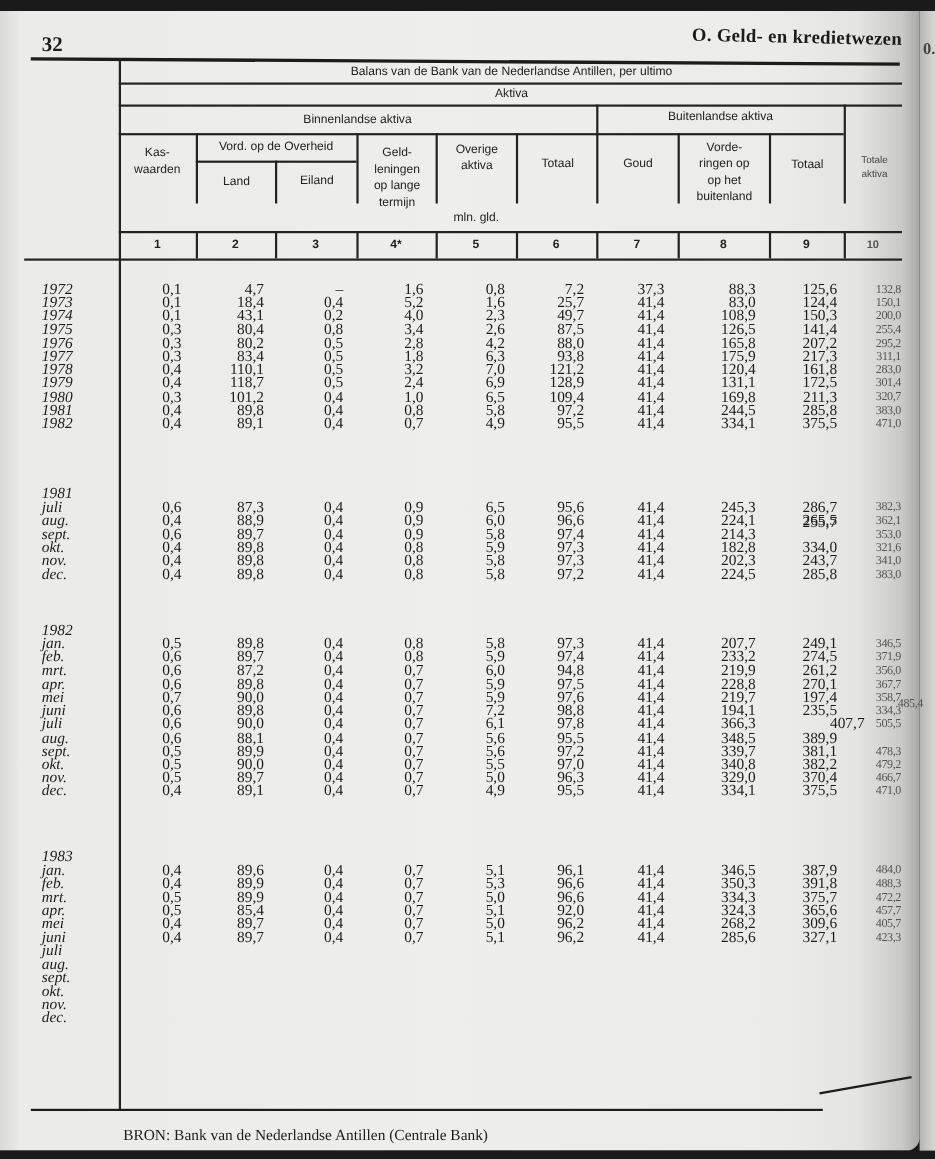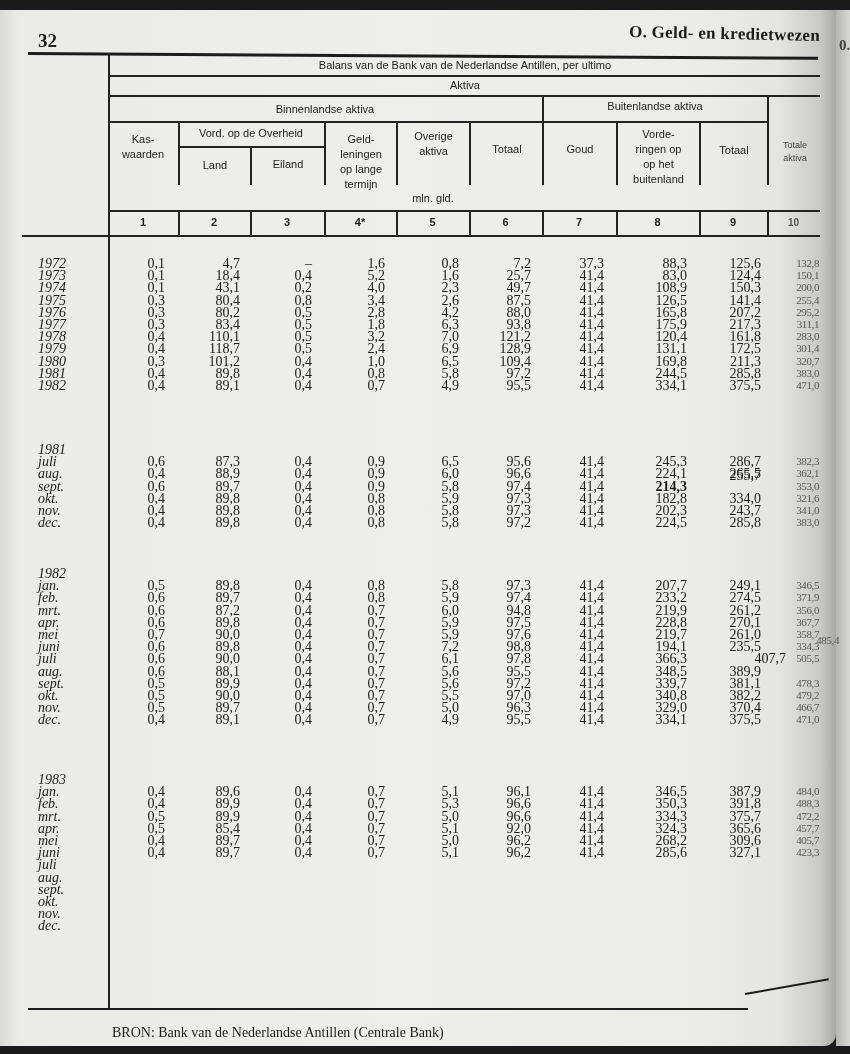--- a/index.html
+++ b/index.html
@@ -288,21 +288,21 @@
     </div>
     <div>
       <div class="rowlabel" style="top: 480.6px;">sept.</div>
       <div class="cell" style="left: 95px; width: 70px; top: 480.6px;">0,6</div>
       <div class="cell" style="left: 170px; width: 70px; top: 480.6px;">89,7</div>
       <div class="cell" style="left: 242px; width: 70px; top: 480.6px;">0,4</div>
       <div class="cell" style="left: 315px; width: 70px; top: 480.6px;">0,9</div>
       <div class="cell" style="left: 389px; width: 70px; top: 480.6px;">5,8</div>
       <div class="cell" style="left: 461px; width: 70px; top: 480.6px;">97,4</div>
       <div class="cell" style="left: 534px; width: 70px; top: 480.6px;">41,4</div>
-      <div class="cell" style="left: 617px; width: 70px; top: 480.6px; font-weight: bold;">214,3</div>
+      <div class="cell" style="left: 617px; width: 70px; top: 480.6px;">214,3</div>
       <div class="cell" style="left: 691px; width: 70px; top: 470px;">255,7</div>
       <div class="cell c10" style="left: 749px; width: 70px; top: 479.6px;">353,0</div>
     </div>
     <div>
       <div class="rowlabel" style="top: 492.8px;">okt.</div>
       <div class="cell" style="left: 95px; width: 70px; top: 492.8px;">0,4</div>
       <div class="cell" style="left: 170px; width: 70px; top: 492.8px;">89,8</div>
       <div class="cell" style="left: 242px; width: 70px; top: 492.8px;">0,4</div>
       <div class="cell" style="left: 315px; width: 70px; top: 492.8px;">0,8</div>
       <div class="cell" style="left: 389px; width: 70px; top: 492.8px;">5,9</div>
@@ -394,21 +394,21 @@
     <div>
       <div class="rowlabel" style="top: 629px;">mei</div>
       <div class="cell" style="left: 95px; width: 70px; top: 629px;">0,7</div>
       <div class="cell" style="left: 170px; width: 70px; top: 629px;">90,0</div>
       <div class="cell" style="left: 242px; width: 70px; top: 629px;">0,4</div>
       <div class="cell" style="left: 315px; width: 70px; top: 629px;">0,7</div>
       <div class="cell" style="left: 389px; width: 70px; top: 629px;">5,9</div>
       <div class="cell" style="left: 461px; width: 70px; top: 629px;">97,6</div>
       <div class="cell" style="left: 534px; width: 70px; top: 629px;">41,4</div>
       <div class="cell" style="left: 617px; width: 70px; top: 629px;">219,7</div>
-      <div class="cell" style="left: 691px; width: 70px; top: 629px;">261,0</div>
+      <div class="cell" style="left: 691px; width: 70px; top: 629px;">197,4</div>
       <div class="cell c10" style="left: 749px; width: 70px; top: 628px;">358,7</div>
     </div>
     <div>
       <div class="rowlabel" style="top: 641.2px;">juni</div>
       <div class="cell" style="left: 95px; width: 70px; top: 641.2px;">0,6</div>
       <div class="cell" style="left: 170px; width: 70px; top: 641.2px;">89,8</div>
       <div class="cell" style="left: 242px; width: 70px; top: 641.2px;">0,4</div>
       <div class="cell" style="left: 315px; width: 70px; top: 641.2px;">0,7</div>
       <div class="cell" style="left: 389px; width: 70px; top: 641.2px;">7,2</div>
       <div class="cell" style="left: 461px; width: 70px; top: 641.2px;">98,8</div>

